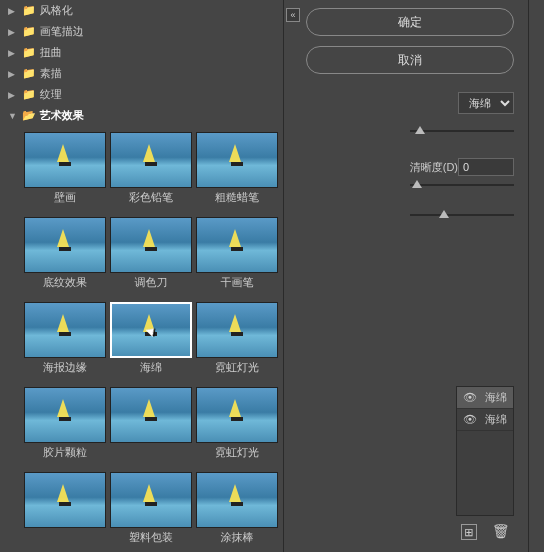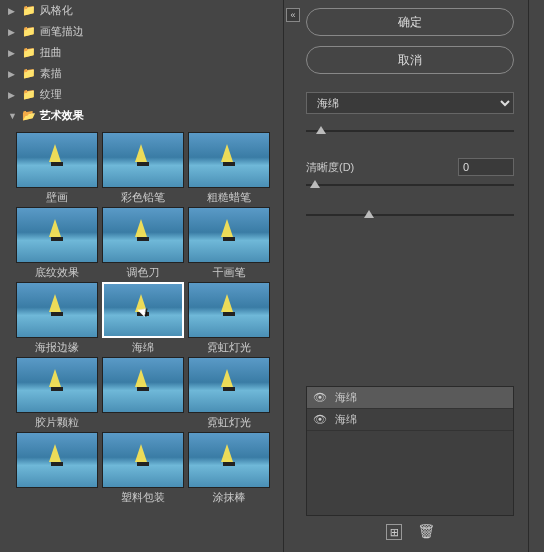--- a/index.html
+++ b/index.html
@@ -1,26 +1,26 @@
 <!DOCTYPE html>
 <html><head>
 <meta charset="utf-8">
 <style>
 * { margin: 0; padding: 0; box-sizing: border-box; font-family: "Microsoft YaHei", sans-serif; }
 body { background: #454545; width: 544px; height: 552px; display: flex; color: #ccc; font-size: 11px; overflow: hidden; }
 .left-panel { width: 284px; background: #454545; border-right: 1px solid #2a2a2a; overflow-y: auto; }
 .right-panel { flex: 1; background: #454545; display: flex; }
 .collapse-col { width: 18px; padding-top: 8px; text-align: center; }
 .collapse-btn { display: inline-block; width: 14px; height: 14px; border: 1px solid #888; background: #3a3a3a; font-size: 9px; line-height: 12px; cursor: pointer; }
-.right-content { flex: 1; padding: 8px 14px 8px 4px; display: flex; flex-direction: column; }
+.right-content { flex: 1; padding: 8px 14px 8px 4px; display: flex; flex-direction: column; align-items: flex-end; }
 .folder { display: flex; align-items: center; gap: 4px; padding: 3px 8px; cursor: pointer; }
 .folder.open { color: #fff; font-weight: bold; }
 .chev { font-size: 9px; color: #aaa; width: 10px; }
 .fold-icon { font-size: 11px; color: #aaa; }
-.thumbs { display: grid; grid-template-columns: repeat(3, 82px); gap: 2px 4px; padding: 6px 16px; }
+.thumbs { display: grid; grid-template-columns: repeat(3, 82px); gap: 12px 4px; padding: 6px 24px; }
 .thumb { width: 82px; cursor: pointer; }
 .thumb-img { width: 82px; height: 56px; background: linear-gradient(180deg, #5a9ac7 0%, #3a7ca5 45%, #6fb8d8 60%, #4a8fb5 100%); border: 1px solid #222; position: relative; overflow: hidden; }
 .thumb-img.selected { border: 2px solid #fff; }
 .thumb-label { text-align: center; padding-top: 2px; font-size: 11px; }
 .boat { position: absolute; left: 40%; top: 20%; width: 0; height: 0; border-left: 6px solid transparent; border-right: 6px solid transparent; border-bottom: 18px solid rgba(255,230,80,0.9); }
 .boat::after { content:""; position:absolute; left:-4px; top:18px; width:12px; height:4px; background:#222; }
 .btn { width: 100%; height: 28px; border: 1px solid #888; border-radius: 14px; background: #454545; color: #ddd; font-size: 12px; cursor: pointer; margin-bottom: 10px; }
 .select-row { margin: 8px 0 14px; }
 .select { width: 100%; height: 22px; background: #3a3a3a; border: 1px solid #666; color: #ddd; padding: 2px 6px; font-size: 11px; }
 .slider-row { margin-bottom: 18px; }

